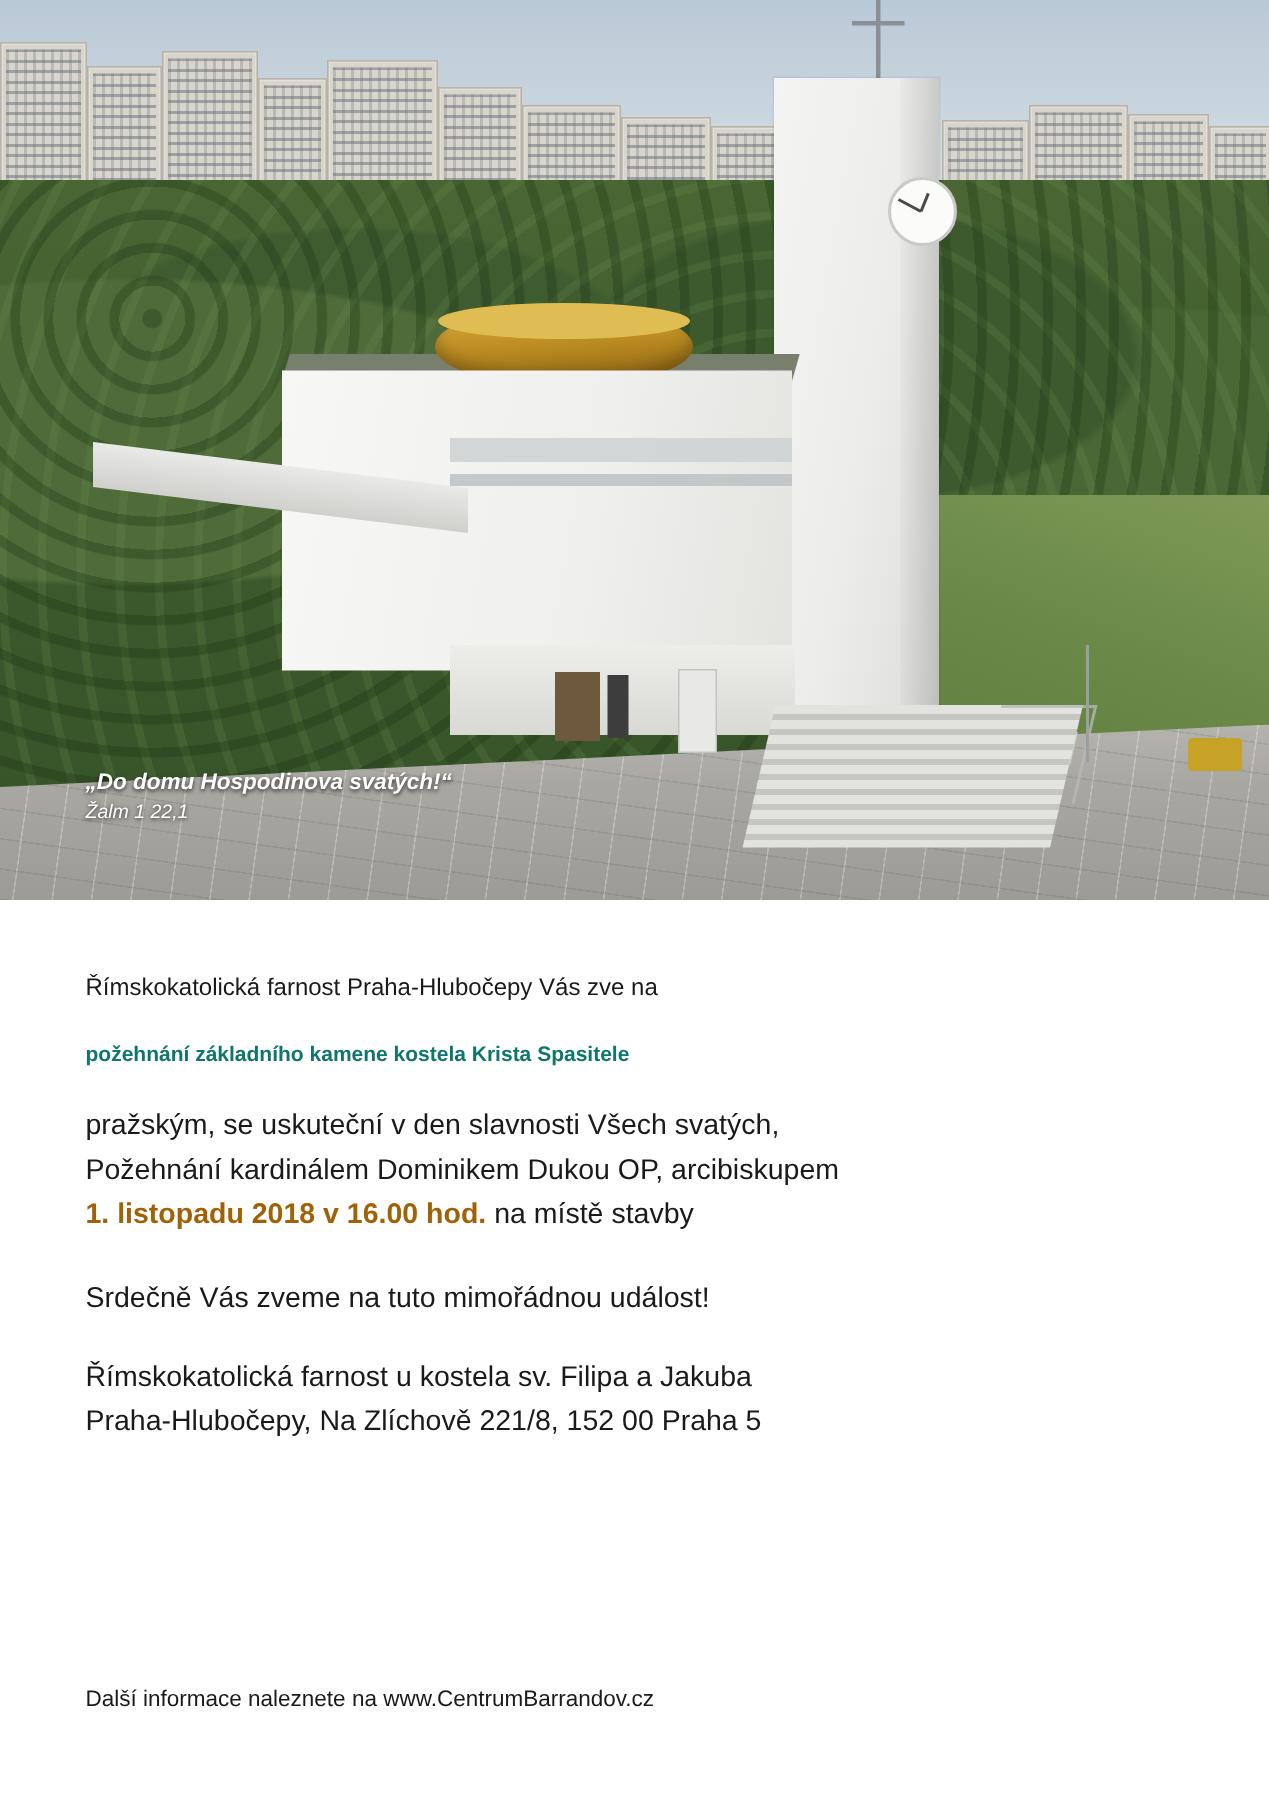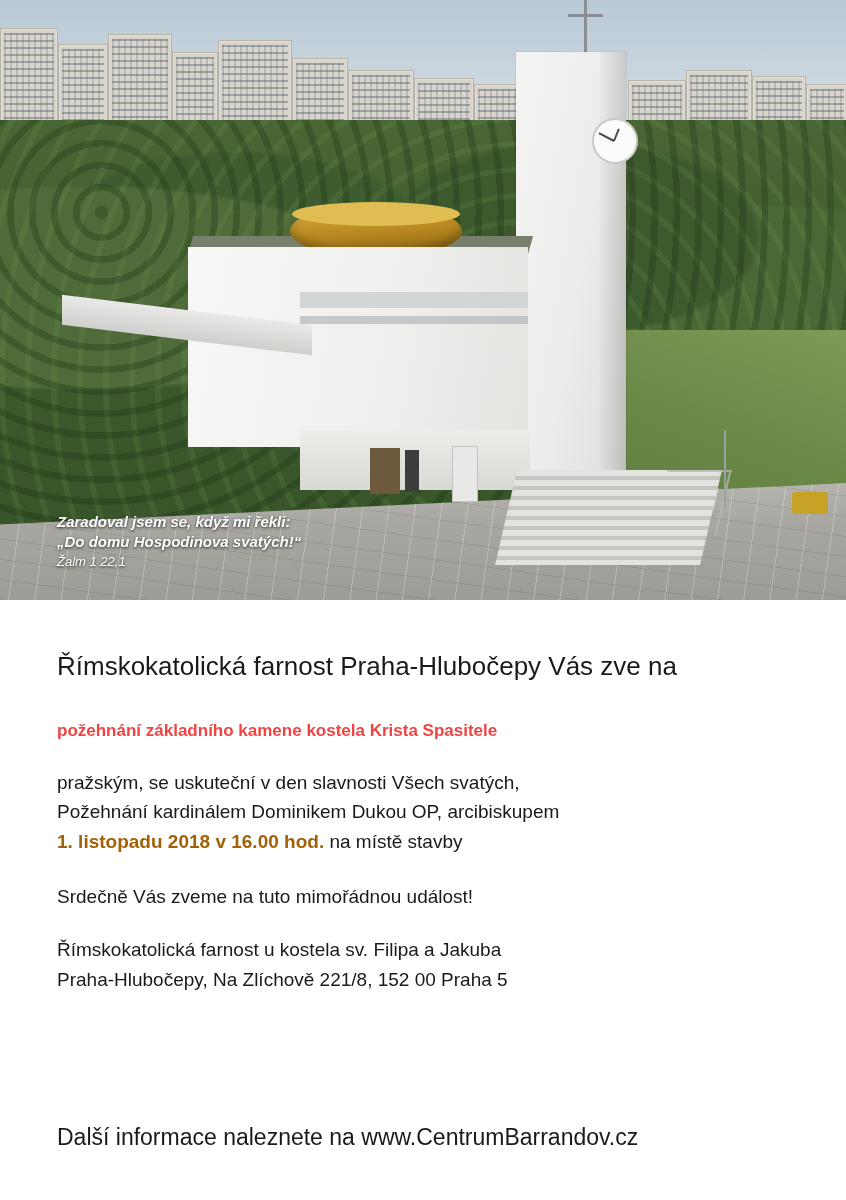--- a/index.html
+++ b/index.html
@@ -283,46 +283,46 @@
     width: 846px; height: 600px;
     background: #ffffff;
   }
   .content {
     position: absolute;
     left: 57px; top: 47px;
     width: 720px;
   }
   p { margin: 0; }
   .intro {
-    font-size: 26px;
+    font-size: 16px;
     line-height: 1.5;
     color: #1a1a1a;
   }
   .headline {
-    margin-top: 33px;
-    font-size: 17px;
+    margin-top: 21px;
+    font-size: 14px;
     font-weight: bold;
-    color: #ef4444;
+    color: #0f766e;
     line-height: 1.45;
   }
   .para {
     margin-top: 24px;
     font-size: 19px;
     line-height: 1.55;
     color: #1a1a1a;
   }
   .para .red-bold {
     color: #a16207;
     font-weight: bold;
   }
   .para-gap { margin-top: 26px; }
   .footer-note {
     position: absolute;
     left: 57px; top: 524px;
-    font-size: 23px;
+    font-size: 15px;
     color: #1a1a1a;
   }
 </style>
 </head>
 <body>
 
 <div class="hero">
   <div class="sky"></div>
 
   <div class="city">
@@ -370,21 +370,20 @@
     <div class="door2"></div>
     <div class="window-strip"></div>
     <div class="plinth"></div>
     <div class="stairs"></div>
     <div class="rail"></div>
     <div class="pole"></div>
     <div class="car"></div>
   </div>
 
   <div class="caption">
-    <div class="l1">Zaradoval jsem se, když mi řekli:</div>
     <div class="l2">„Do domu Hospodinova svatých!“</div>
     <div class="l3">Žalm 1 22,1</div>
   </div>
 </div>
 
 <div class="body-wrap">
   <div class="content">
 
     <p class="intro">Římskokatolická farnost Praha-Hlubočepy Vás zve na</p>
 

